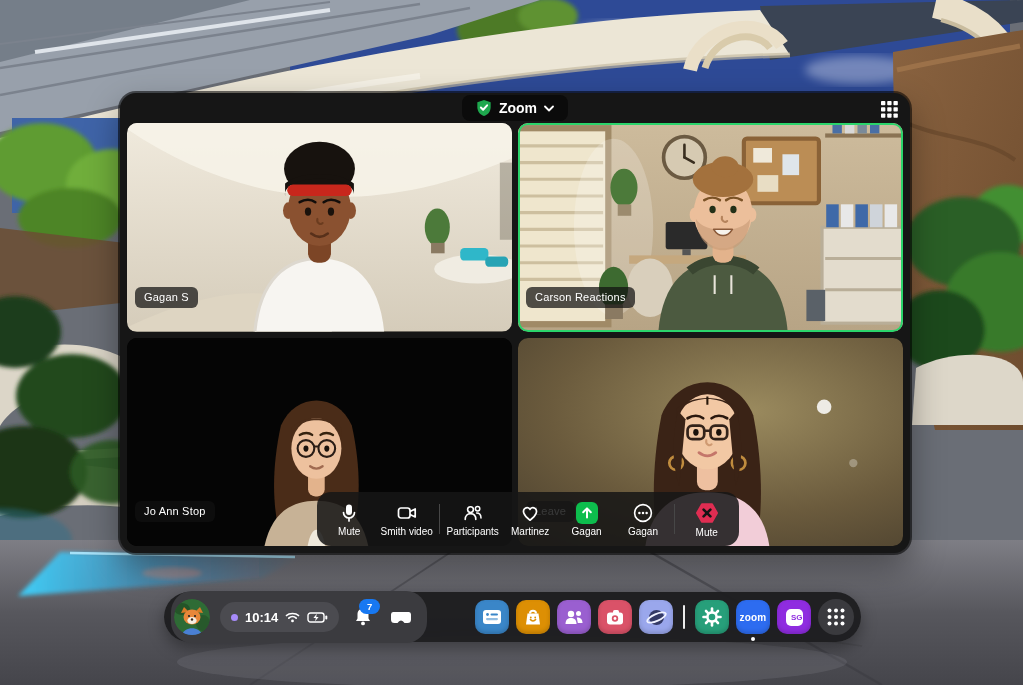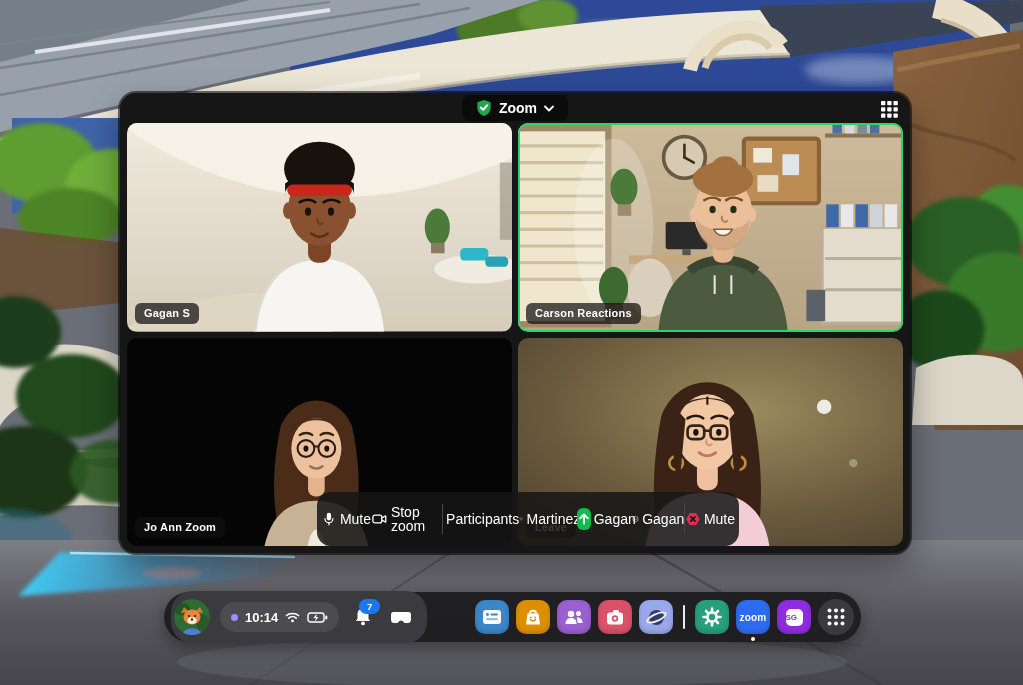--- a/index.html
+++ b/index.html
@@ -13,29 +13,29 @@
     box-shadow:0 0 0 2px rgba(0,0,0,.55), 0 14px 34px rgba(0,0,0,.38);}
   .zw-titlebar{position:absolute;top:0;left:0;right:0;height:30px;display:flex;align-items:center;justify-content:center;}
   .zw-title-pill{display:flex;align-items:center;gap:7px;background:#0b0b0b;border-radius:8px;
     height:26px;padding:0 14px;color:#fff;font-size:14px;font-weight:700;cursor:pointer;}
   .zw-grid-btn{position:absolute;right:11px;top:6px;width:20px;height:20px;display:flex;align-items:center;justify-content:center;cursor:pointer;}
   .zw-grid-area{position:absolute;left:7px;right:7px;top:30px;bottom:7px;display:grid;
     grid-template-columns:1fr 1fr;grid-template-rows:1fr 1fr;gap:6px;}
   .tile{position:relative;border-radius:10px;overflow:hidden;background:#000;}
   .tile svg{display:block;width:100%;height:100%;}
   .tile.active::after{content:"";position:absolute;inset:0;border:2px solid #2bd46b;border-radius:10px;pointer-events:none;}
-  .name-tag{position:absolute;left:8px;bottom:8px;background:rgba(16,16,16,.72);color:#fff;
-    font-size:11px;line-height:1;padding:5px 9px;border-radius:6px;letter-spacing:.2px;z-index:2;font-weight:bold;}
+  .name-tag{position:absolute;left:8px;bottom:24px;background:rgba(16,16,16,.72);color:#fff;
+    font-size:11px;line-height:1;padding:5px 9px;border-radius:6px;letter-spacing:.2px;z-index:2;}
 
   
   .zw-toolbar{position:absolute;left:317px;top:492px;width:414px;height:54px;z-index:6;
     background:rgba(22,22,22,.86);border-radius:14px;display:flex;align-items:center;
     justify-content:space-around;padding:0 4px;}
-  .tbtn{display:flex;flex-direction:row;align-items:center;justify-content:center;gap:3px;
-    color:#fff;font-size:14px;line-height:1;min-width:50px;cursor:pointer;}
+  .tbtn{display:flex;flex-direction:column;align-items:center;justify-content:center;gap:3px;
+    color:#fff;font-size:10px;line-height:1;min-width:50px;cursor:pointer;}
   .tsep{width:1px;height:30px;background:#474747;}
   .share-chip{width:22px;height:22px;border-radius:6px;background:#0dbd4d;display:flex;align-items:center;justify-content:center;}
 
   
   .taskbar{position:absolute;left:164px;top:592px;width:697px;height:50px;z-index:8;
     background:rgba(30,30,32,.97);border-radius:26px;display:flex;align-items:center;
     padding:0 7px;box-sizing:border-box;box-shadow:0 6px 16px rgba(0,0,0,.35);}
   .tb-left{background:#3b3b3f;border-radius:21px;height:52px;display:flex;align-items:center;
     padding:0 12px 0 3px;gap:10px;}
   .avatar-btn{width:36px;height:36px;border-radius:50%;overflow:hidden;cursor:pointer;flex:none;}
@@ -44,21 +44,21 @@
   .status-dot{width:7px;height:7px;border-radius:50%;background:#a78bfa;}
   .tb-ic{position:relative;display:flex;align-items:center;justify-content:center;width:28px;height:28px;cursor:pointer;}
   .badge{position:absolute;top:-4px;right:-3px;min-width:15px;height:15px;border-radius:8px;background:#1778f2;
     color:#fff;font-size:9.5px;font-weight:700;display:flex;align-items:center;justify-content:center;padding:0 3px;}
   .tb-apps{display:flex;align-items:center;gap:7px;margin-left:auto;}
   .app{width:34px;height:34px;border-radius:10px;display:flex;align-items:center;justify-content:center;
     position:relative;cursor:pointer;flex:none;box-shadow:inset 0 -2px 4px rgba(0,0,0,.18);}
   .app-sep{width:2px;height:24px;background:#ececec;border-radius:2px;margin:0 3px;}
   .zoom-label{color:#fff;font-weight:700;font-size:10px;letter-spacing:.2px;}
   .active-dot{position:absolute;bottom:-7px;left:50%;transform:translateX(-50%);width:4px;height:4px;border-radius:50%;background:#fff;}
-  .sg-chip{width:17px;height:17px;border-radius:5px;background:#fff;display:flex;align-items:center;justify-content:flex-start;
+  .sg-chip{width:17px;height:17px;border-radius:5px;background:#fff;display:flex;align-items:center;justify-content:flex-end;
     color:#8f2ce0;font-size:8px;font-weight:700;}
   .lib-btn{width:36px;height:36px;border-radius:50%;background:#3a3a3e;display:flex;align-items:center;justify-content:center;cursor:pointer;}
 </style>
 </head>
 <body>
 
 <div class="stage">
 
   <svg class="bg" viewBox="0 0 1023 685" preserveAspectRatio="none">
     <defs>
@@ -316,21 +316,21 @@
             <circle cx="10" cy="92" r="8" fill="none" stroke="#2a1d16" stroke-width="2"></circle>
             <line x1="-2.5" y1="90" x2="2.5" y2="90" stroke="#2a1d16" stroke-width="2"></line>
             <ellipse cx="-10" cy="92" rx="2.4" ry="3" fill="#1a120c"></ellipse>
             <ellipse cx="10" cy="92" rx="2.4" ry="3" fill="#1a120c"></ellipse>
             <path d="M-16,79 C-12,76.5 -7,76.5 -4,79" stroke="#35230f" stroke-width="2.2" fill="none" stroke-linecap="round"></path>
             <path d="M4,79 C7,76.5 12,76.5 16,79" stroke="#35230f" stroke-width="2.2" fill="none" stroke-linecap="round"></path>
             <path d="M-6,109 C-2,112 2,112 6,109" stroke="#a06a50" stroke-width="2.2" fill="none" stroke-linecap="round"></path>
           </g>
         </svg>
         <div class="name-tag">
-          <span>Jo Ann Zoom</span>
+          <span>Jo Ann Stop</span>
         </div>
       </div>
 
       <div class="tile">
         <svg viewBox="0 0 386 200" preserveAspectRatio="xMidYMid slice">
           <defs>
             <radialGradient id="lilyBG" cx=".6" cy=".35" r=".9">
               <stop offset="0" stop-color="#9a8a5e"></stop>
                 <stop offset=".55" stop-color="#6b5b3d"></stop>
                 <stop offset="1" stop-color="#463c2c"></stop>
@@ -375,21 +375,21 @@
         <path d="M5.5,10.5 a5.5,5.5 0 0 0 11,0" stroke="#fff" stroke-width="1.7" fill="none" stroke-linecap="round"></path>
         <line x1="11" y1="16" x2="11" y2="19" stroke="#fff" stroke-width="1.7" stroke-linecap="round"></line>
       </svg>
       <span>Mute</span>
     </div>
     <div class="tbtn">
       <svg width="22" height="22" viewBox="0 0 22 22">
         <rect x="2.5" y="6" width="11.5" height="10" rx="2.5" fill="none" stroke="#fff" stroke-width="1.7"></rect>
         <path d="M14,9.6 L19.2,7 V15 L14,12.4" fill="none" stroke="#fff" stroke-width="1.7" stroke-linejoin="round"></path>
       </svg>
-      <span>Stop zoom</span>
+      <span>Smith video</span>
     </div>
     <div class="tsep"></div>
     <div class="tbtn">
       <svg width="22" height="22" viewBox="0 0 22 22">
         <circle cx="8.5" cy="7.6" r="2.9" fill="none" stroke="#fff" stroke-width="1.6"></circle>
         <path d="M3.2,17.5 C3.2,13.4 5.8,11.6 8.5,11.6 C11.2,11.6 13.8,13.4 13.8,17.5" fill="none" stroke="#fff" stroke-width="1.6" stroke-linecap="round"></path>
         <circle cx="15.6" cy="6.8" r="2.2" fill="none" stroke="#fff" stroke-width="1.5"></circle>
         <path d="M14.6,10.9 C17.2,10.9 19,12.7 19,16" fill="none" stroke="#fff" stroke-width="1.5" stroke-linecap="round"></path>
       </svg>
       <span>Participants</span>

